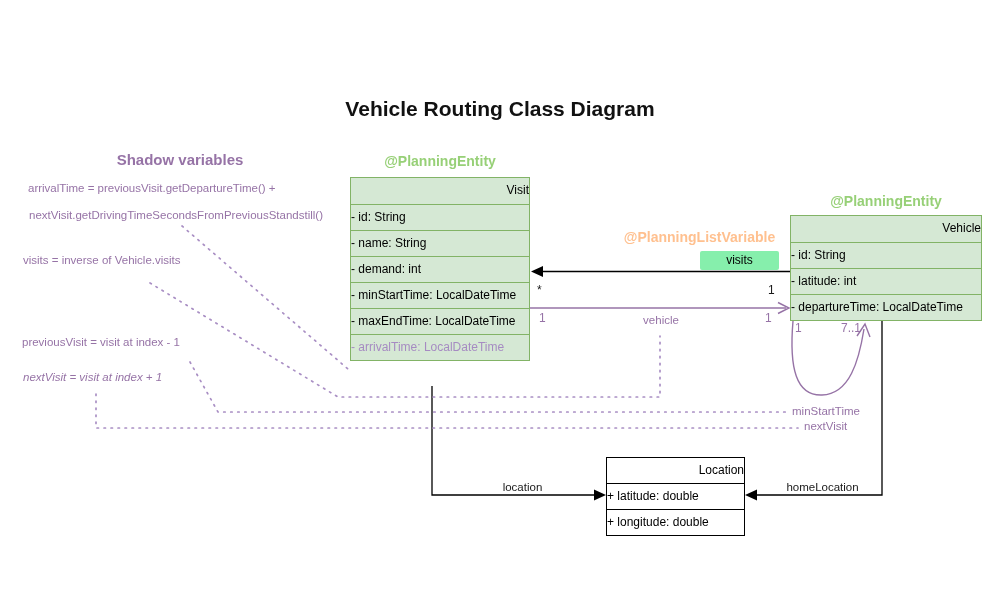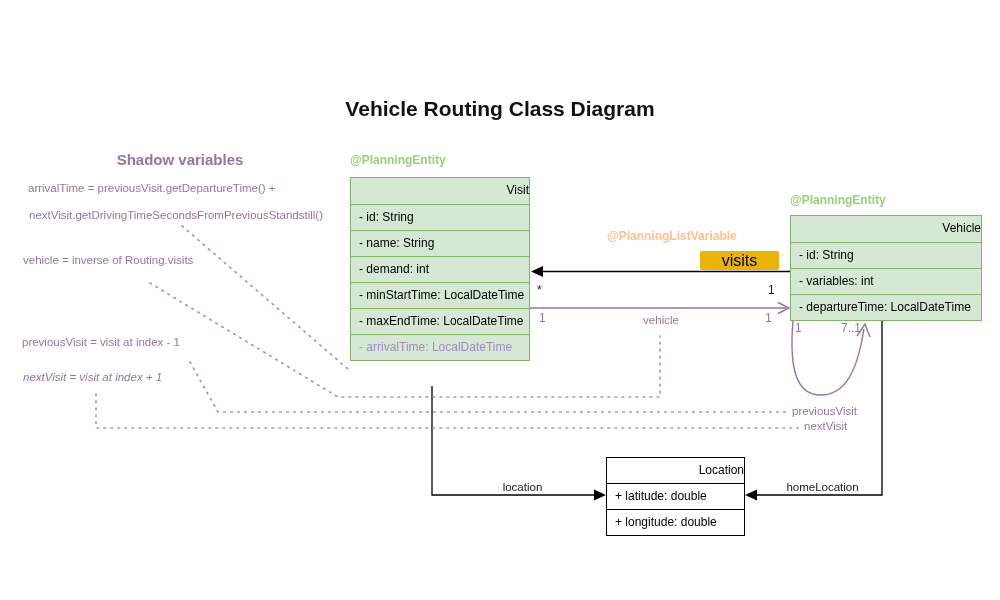--- a/index.html
+++ b/index.html
@@ -19,57 +19,56 @@
   }
   .shadow-heading {
     left: 25px; top: 151px; width: 310px;
     text-align: center;
     font-size: 15px; font-weight: bold; color: #9673a6;
   }
   .shadow-line {
     font-size: 11.5px; color: #9673a6; white-space: nowrap;
   }
   .stereo {
-    text-align: left; font-size: 12px; font-weight: bold; white-space: nowrap;
+    text-align: center; font-size: 14px; font-weight: bold; white-space: nowrap;
   }
   .stereo-green { color: #97d077; }
   .stereo-orange { color: #ffc08f; }
   .cls {
     position: absolute;
     box-sizing: border-box;
     font-size: 12px; color: #000;
   }
   .cls-green { border: 1px solid #82b366; background: #d5e8d4; }
   .cls-plain { border: 1px solid #000000; background: #ffffff; }
   .cls-header {
     box-sizing: border-box;
     text-align: right;
     height: 26px; line-height: 25px;
     white-space: nowrap;
   }
   .cls-row {
     box-sizing: border-box;
     height: 26px; line-height: 25px;
-    padding-left: 8px;
     white-space: nowrap;
   }
   .cls-green .cls-row { border-top: 1px solid #82b366; }
   .cls-plain .cls-row { border-top: 1px solid #000000; }
   .row-shadow-var { color: #a68bc2; }
   .mult { font-size: 12px; white-space: nowrap; }
   .mult-black { color: #1a1a1a; }
   .mult-purple { color: #9673a6; }
   .assoc-label { font-size: 11.5px; white-space: nowrap; }
   .assoc-black { color: #1a1a1a; text-align: center; }
   .assoc-purple { color: #9673a6; }
   .visits-badge {
     left: 700px; top: 251px; width: 79px; height: 19px;
-    background: #eab308; border-radius: 2px;
+    background: #86efac; border-radius: 2px;
     text-align: center; line-height: 19px;
-    font-size: 16px; color: #000;
+    font-size: 12px; color: #000;
   }
   svg.wires { position: absolute; left: 0; top: 0; pointer-events: none; }
 </style>
 </head>
 <body>
 
 <div class="canvas">
 
   <svg class="wires" width="1000" height="600" viewBox="0 0 1000 600">
 
@@ -104,42 +103,42 @@
       <path d="M190,362 L218,412 L786,412"></path>
       <path d="M96,394 L96,428 L798,428"></path>
     </g>
   </svg>
 
   <div class="abs title">Vehicle Routing Class Diagram</div>
 
   <div class="abs shadow-heading">Shadow variables</div>
   <div class="abs shadow-line" style="left:28px; top:182px;">arrivalTime = previousVisit.getDepartureTime() +</div>
   <div class="abs shadow-line" style="left:29px; top:209px;">nextVisit.getDrivingTimeSecondsFromPreviousStandstill()</div>
-  <div class="abs shadow-line" style="left:23px; top:254px;">vehicle = inverse of Routing.visits</div>
+  <div class="abs shadow-line" style="left:23px; top:254px;">visits = inverse of Vehicle.visits</div>
   <div class="abs shadow-line" style="left:22px; top:336px;">previousVisit = visit at index - 1</div>
   <div class="abs shadow-line" style="left:23px; top:371px;font-style:italic;">nextVisit = visit at index + 1</div>
 
   <div class="abs stereo stereo-green" style="left:350px; top:153px; width:180px;">@PlanningEntity</div>
   <div class="abs stereo stereo-green" style="left:790px; top:193px; width:192px;">@PlanningEntity</div>
   <div class="abs stereo stereo-orange" style="left:607px; top:229px; width:185px;">@PlanningListVariable</div>
 
   <div class="cls cls-green" style="left:350px; top:177px; width:180px;">
     <div class="cls-header">Visit</div>
     <div class="cls-row">- id: String</div>
     <div class="cls-row">- name: String</div>
     <div class="cls-row">- demand: int</div>
     <div class="cls-row">- minStartTime: LocalDateTime</div>
     <div class="cls-row">- maxEndTime: LocalDateTime</div>
     <div class="cls-row row-shadow-var">- arrivalTime: LocalDateTime</div>
   </div>
 
   <div class="cls cls-green" style="left:790px; top:215px; width:192px;">
     <div class="cls-header">Vehicle</div>
     <div class="cls-row">- id: String</div>
-    <div class="cls-row">- variables: int</div>
+    <div class="cls-row">- latitude: int</div>
     <div class="cls-row">- departureTime: LocalDateTime</div>
   </div>
 
   <div class="cls cls-plain" style="left:606px; top:457px; width:139px;">
     <div class="cls-header" style="height:25px; line-height:24px;">Location</div>
     <div class="cls-row">+ latitude: double</div>
     <div class="cls-row">+ longitude: double</div>
   </div>
 
   <div class="abs visits-badge">visits</div>
@@ -147,16 +146,16 @@
   <div class="abs mult mult-black" style="left:537px; top:283px;">*</div>
   <div class="abs mult mult-black" style="left:768px; top:283px;">1</div>
   <div class="abs mult mult-purple" style="left:539px; top:311px;">1</div>
   <div class="abs mult mult-purple" style="left:765px; top:311px;">1</div>
   <div class="abs mult mult-purple" style="left:795px; top:321px;">1</div>
   <div class="abs mult mult-purple" style="left:841px; top:321px;">7..1</div>
 
   <div class="abs assoc-label assoc-purple" style="left:611px; top:314px; width:100px; text-align:center;">vehicle</div>
   <div class="abs assoc-label assoc-black" style="left:480px; top:481px; width:85px;">location</div>
   <div class="abs assoc-label assoc-black" style="left:780px; top:481px; width:85px;">homeLocation</div>
-  <div class="abs assoc-label assoc-purple" style="left:792px; top:405px;">previousVisit</div>
+  <div class="abs assoc-label assoc-purple" style="left:792px; top:405px;">minStartTime</div>
   <div class="abs assoc-label assoc-purple" style="left:804px; top:420px;">nextVisit</div>
 
 </div>
 
 </body></html>

